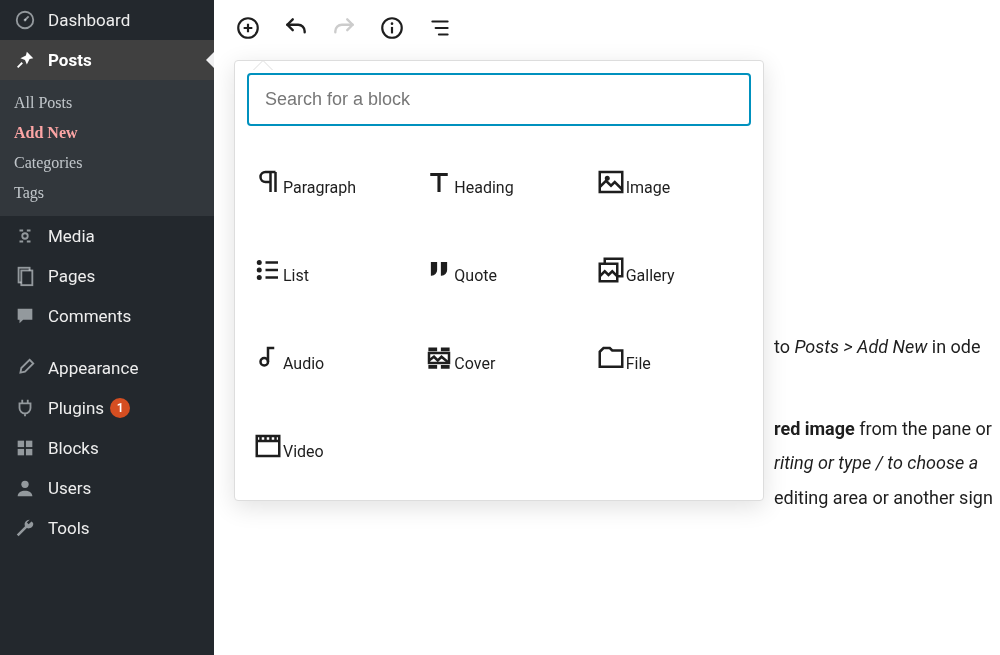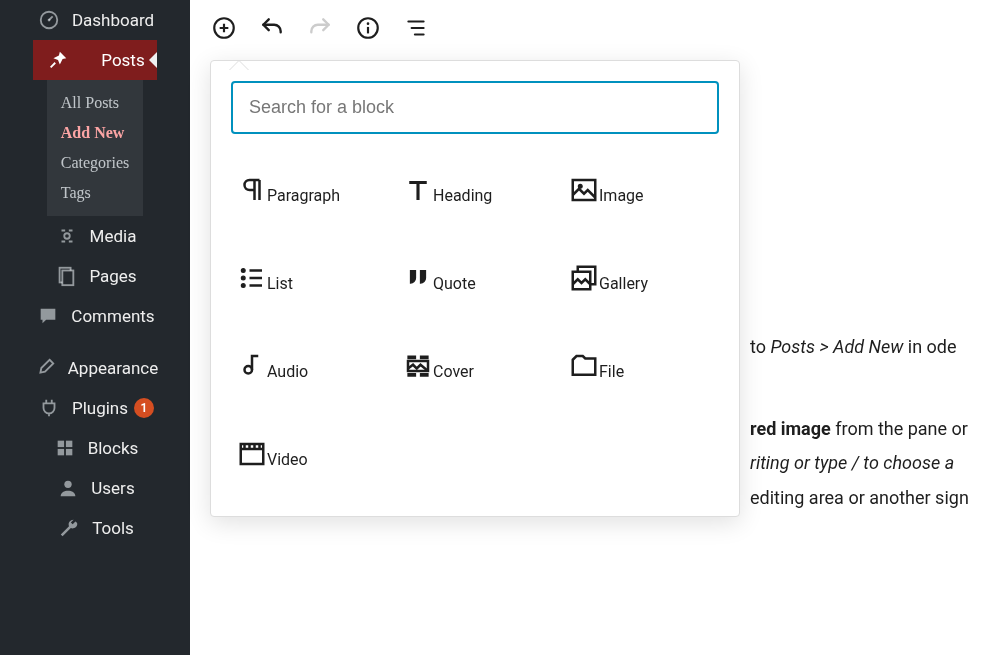--- a/index.html
+++ b/index.html
@@ -8,49 +8,47 @@
     width: 1000px;
     height: 655px;
     overflow: hidden;
     background: #fff;
     position: relative;
   }
   .layout { display: flex; width: 100%; height: 100%; }
 
   
   .sidebar {
-    width: 190px;
+    width: 214px;
     background: #23282d;
     color: #eee;
     display: flex;
     flex-direction: column;
     flex-shrink: 0;
     font-size: 17px;
-    align-items: center;
   }
   .side-item {
     display: flex;
     align-items: center;
     padding: 9px 12px 9px 12px;
     cursor: pointer;
     color: #eee;
     position: relative;
   }
   .side-item .icon {
     width: 26px;
     display: flex;
     justify-content: center;
     margin-right: 10px;
     color: rgba(240,245,250,.55);
   }
   .side-item.active {
-    background: #7f1d1d;
+    background: #404040;
     color: #fff;
-    font-weight: 400;
-    gap: 20px;
+    font-weight: 700;
   }
   .side-item.active .icon { color: #fff; }
   .side-item.active::after {
     content: '';
     position: absolute;
     right: 0;
     top: 50%;
     transform: translateY(-50%);
     border: 8px solid transparent;
     border-right-color: #f0f0f1;
@@ -105,21 +103,21 @@
   
   .inserter {
     position: absolute;
     left: 20px;
     top: 60px;
     width: 530px;
     background: #fff;
     border: 1px solid #ddd;
     border-radius: 4px;
     box-shadow: 0 6px 24px rgba(0,0,0,.12);
-    padding: 20px;
+    padding: 12px;
     z-index: 20;
   }
   .inserter::before {
     content:'';
     position:absolute;
     top:-10px; left:18px;
     border:10px solid transparent;
     border-bottom-color:#fff;
     filter: drop-shadow(0 -1px 0 #ddd);
   }

